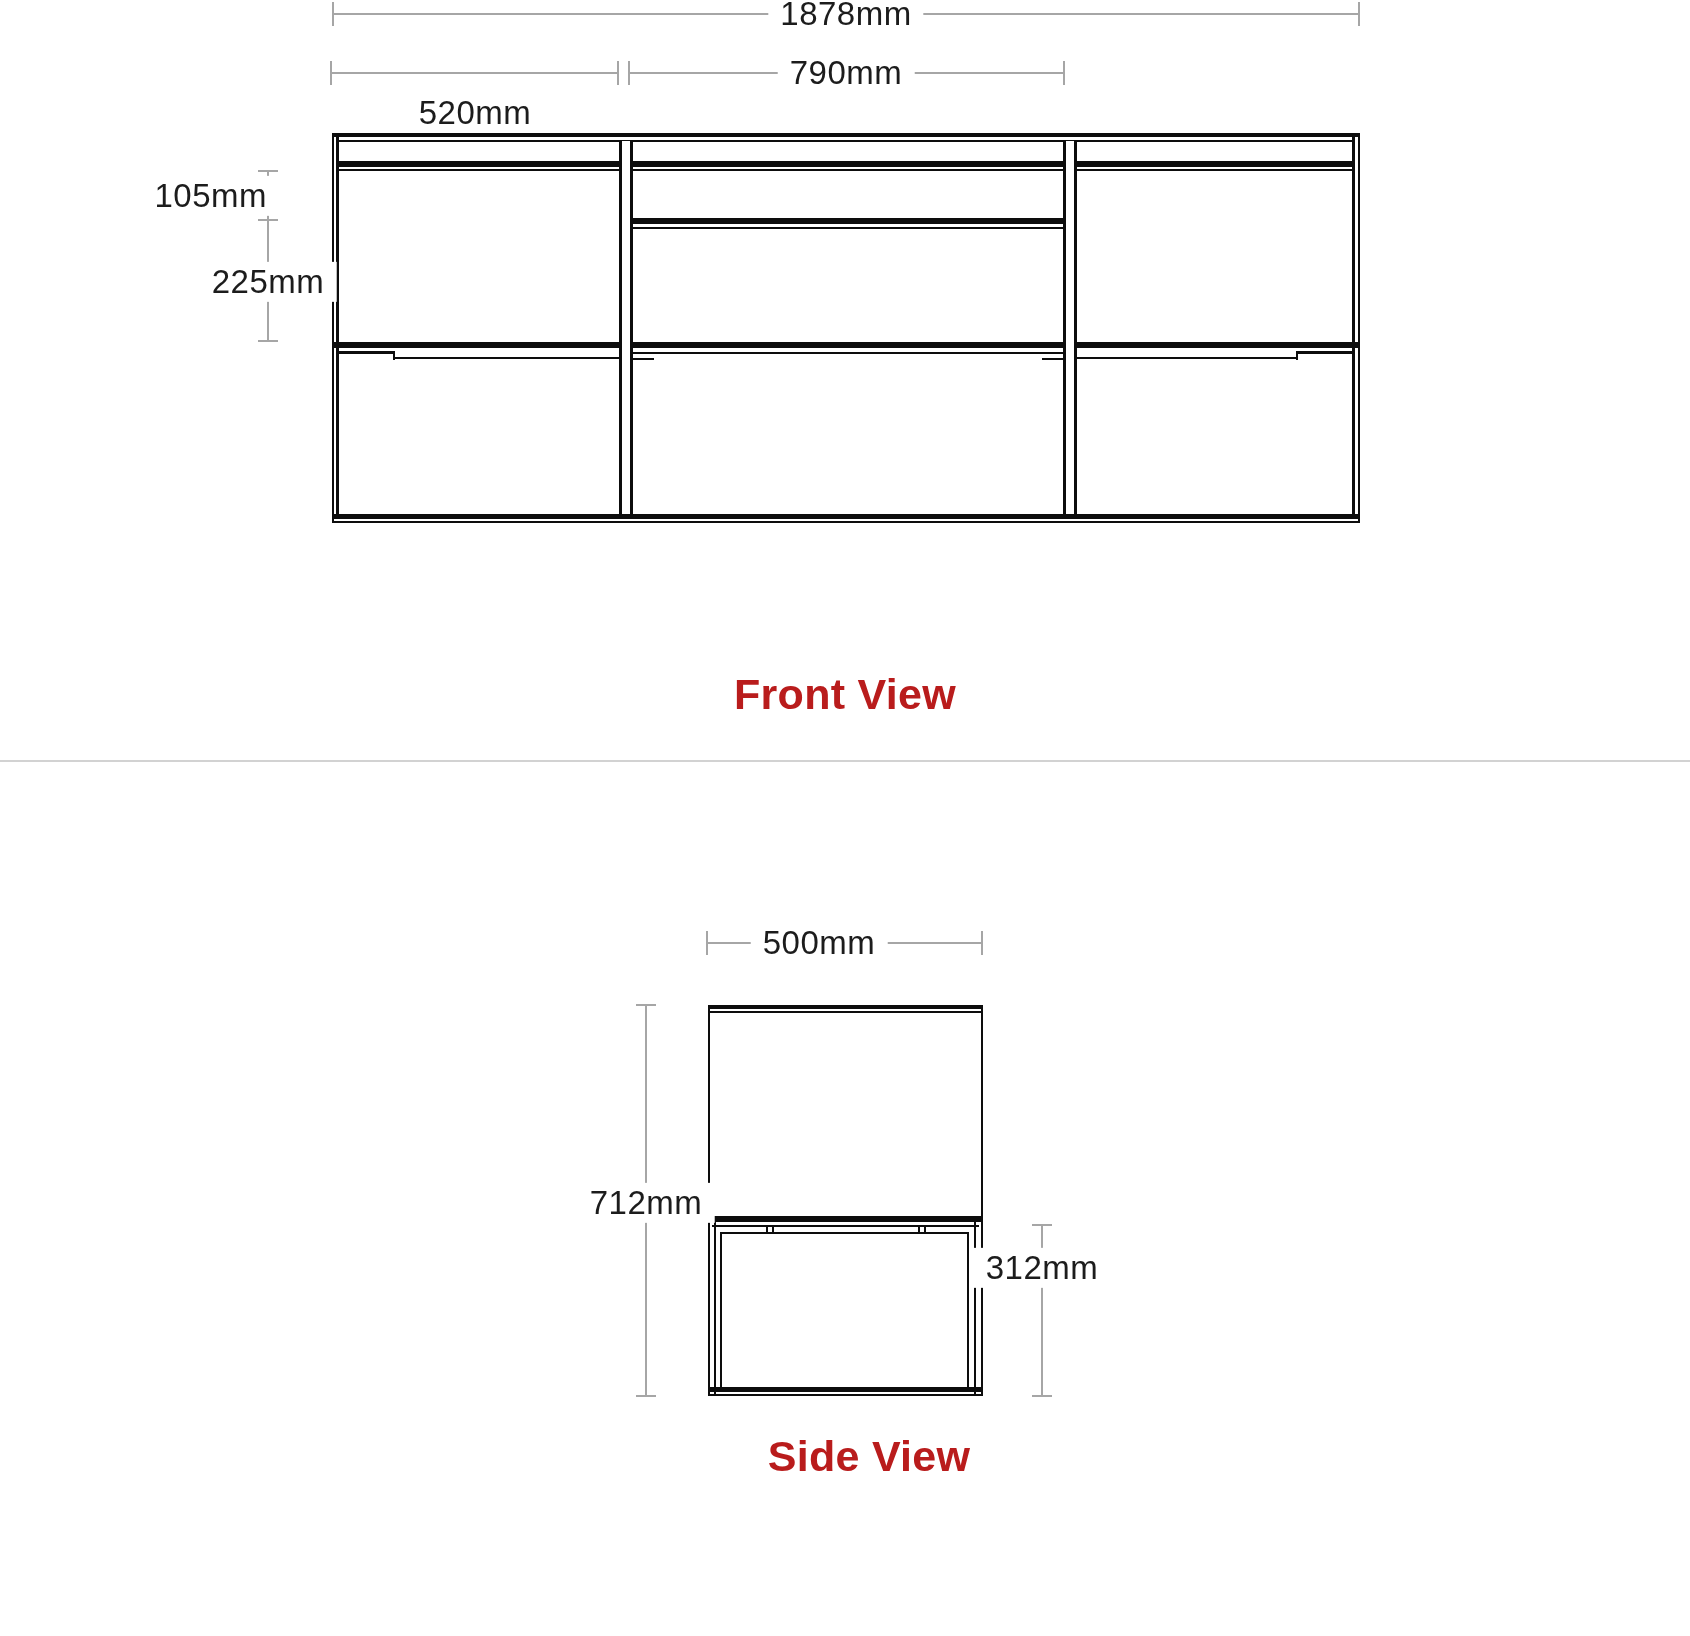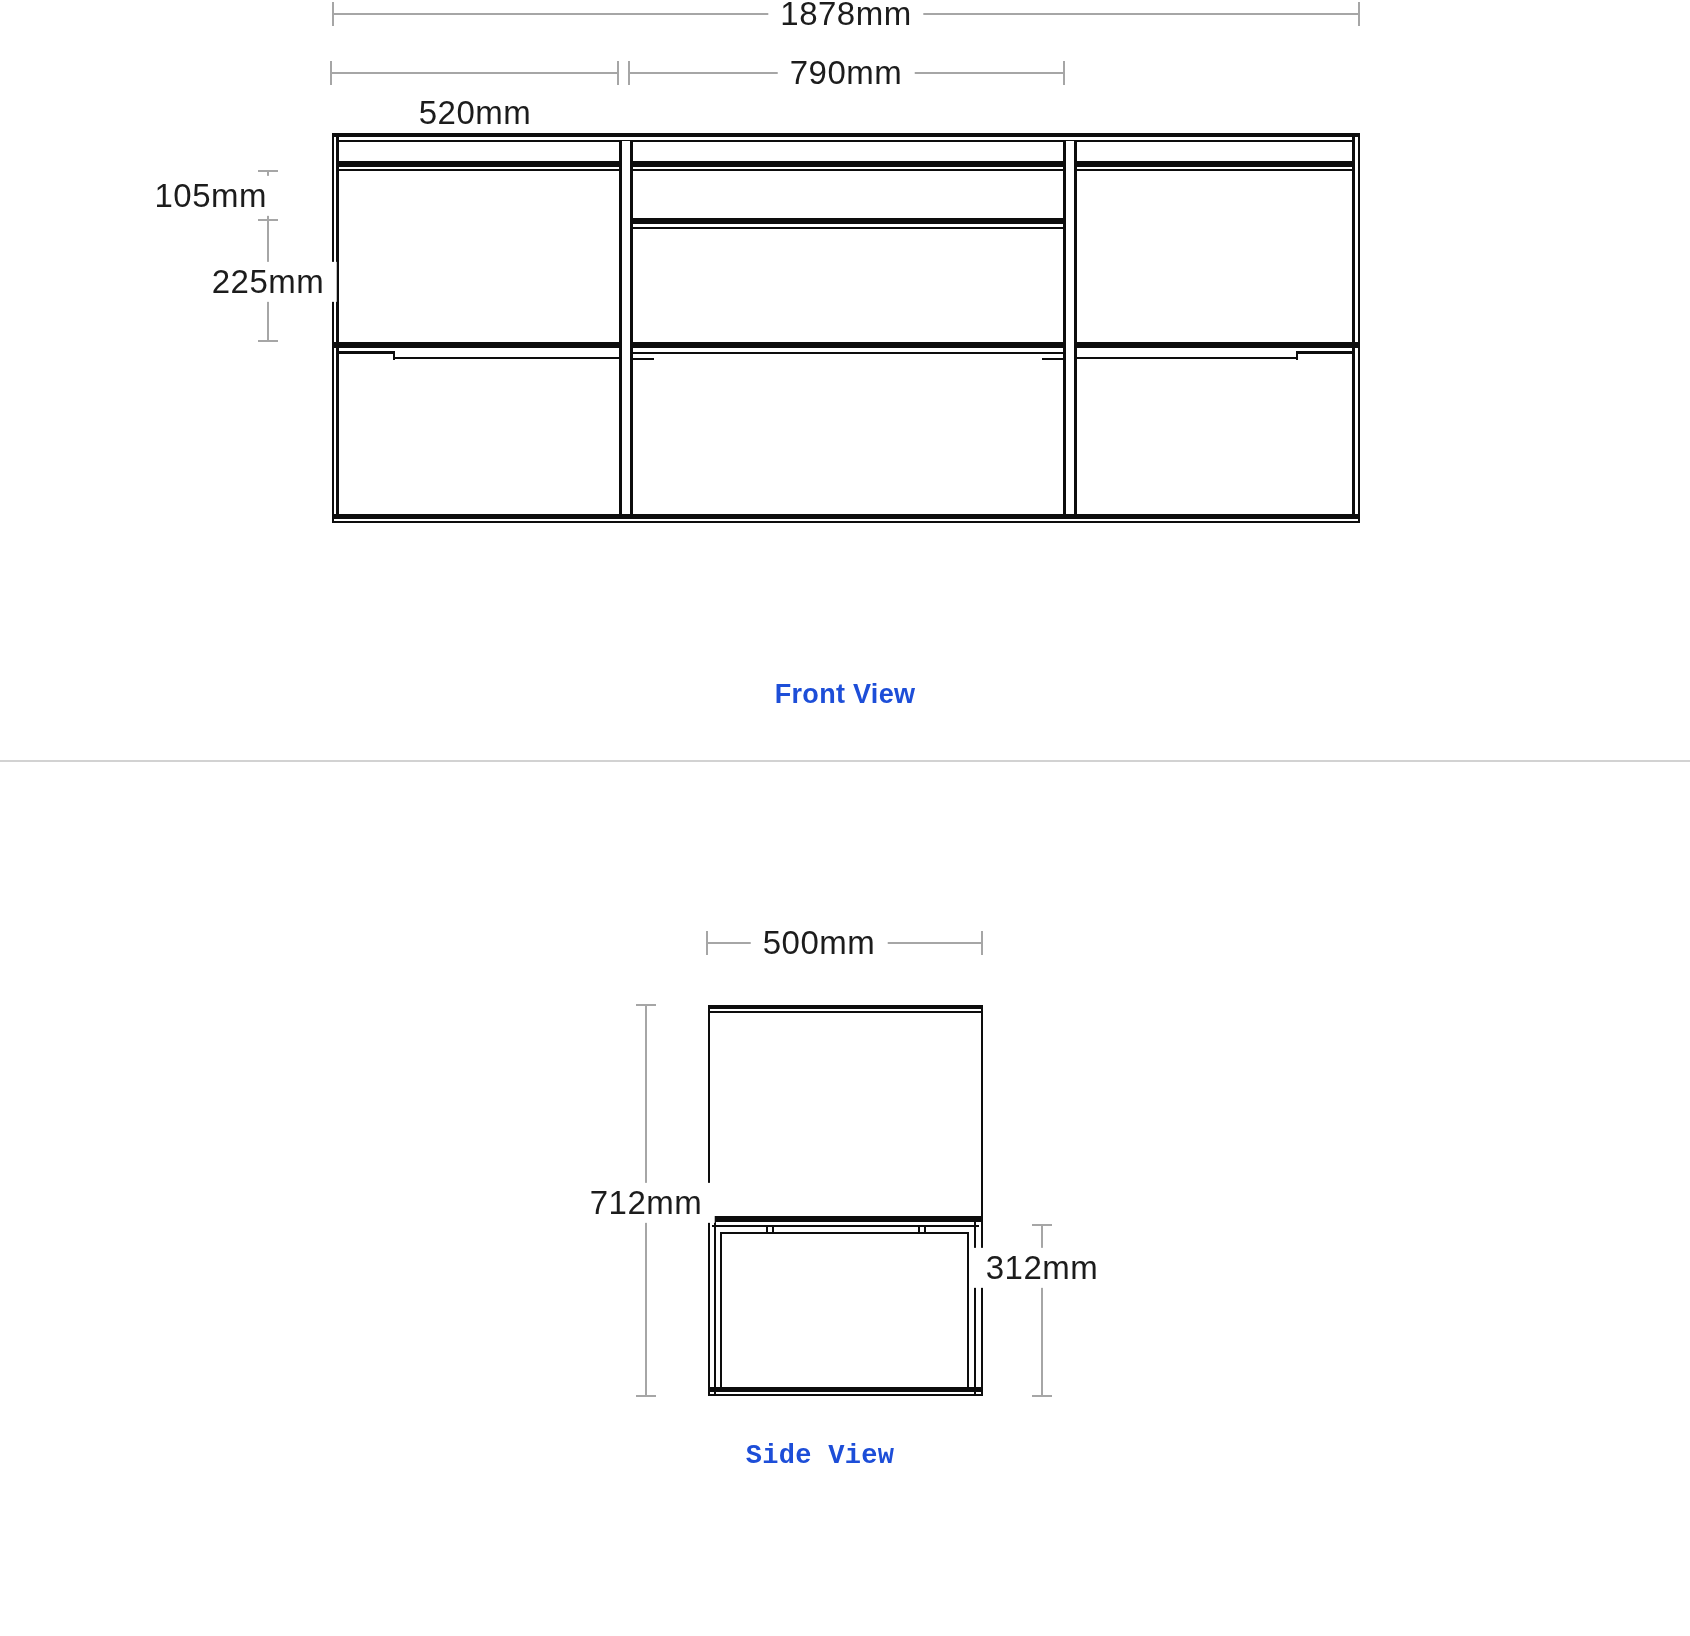--- a/index.html
+++ b/index.html
@@ -21,23 +21,23 @@
     letter-spacing:.5px;
     line-height:1.1;
   }
   .dim-label.anchor-right{
     transform:translate(-100%,-50%);
     padding:2px 6px;
   }
   .view-label{
     position:absolute;
     transform:translate(-50%,-50%);
-    font-size:27px;
+    font-size:43px;
     font-weight:700;
-    color:#1d4ed8;
+    color:#b91c1c;
     white-space:nowrap;
     letter-spacing:.3px;
     text-align:right;
   }
   .separator{
     position:absolute;
     left:0;top:760px;width:1690px;height:2px;
     background:#d2d2d2;
   }
 </style>
@@ -200,14 +200,14 @@
   <div class="view-label" style="left:845px;top:694px;">Front View</div>
 
   <div class="separator"></div>
 
   <div class="dim-label" style="left:819px;top:943px;">500mm</div>
 
   <div class="dim-label" style="left:646px;top:1203px;">712mm</div>
 
   <div class="dim-label" style="left:1042px;top:1268px;">312mm</div>
 
-  <div class="view-label" style="left:820px;top:1456px;font-family:Liberation Mono, monospace;">Side View</div>
+  <div class="view-label" style="left:869px;top:1456px;">Side View</div>
 </div>
 
 </body></html>

